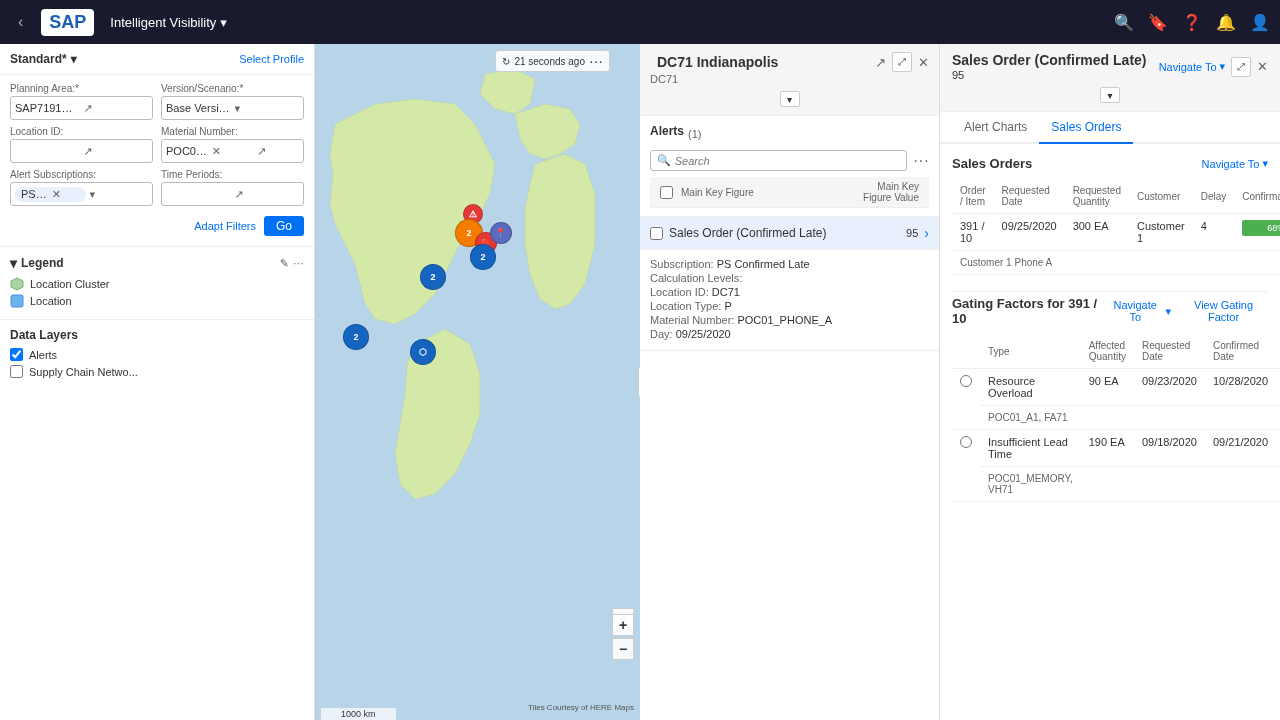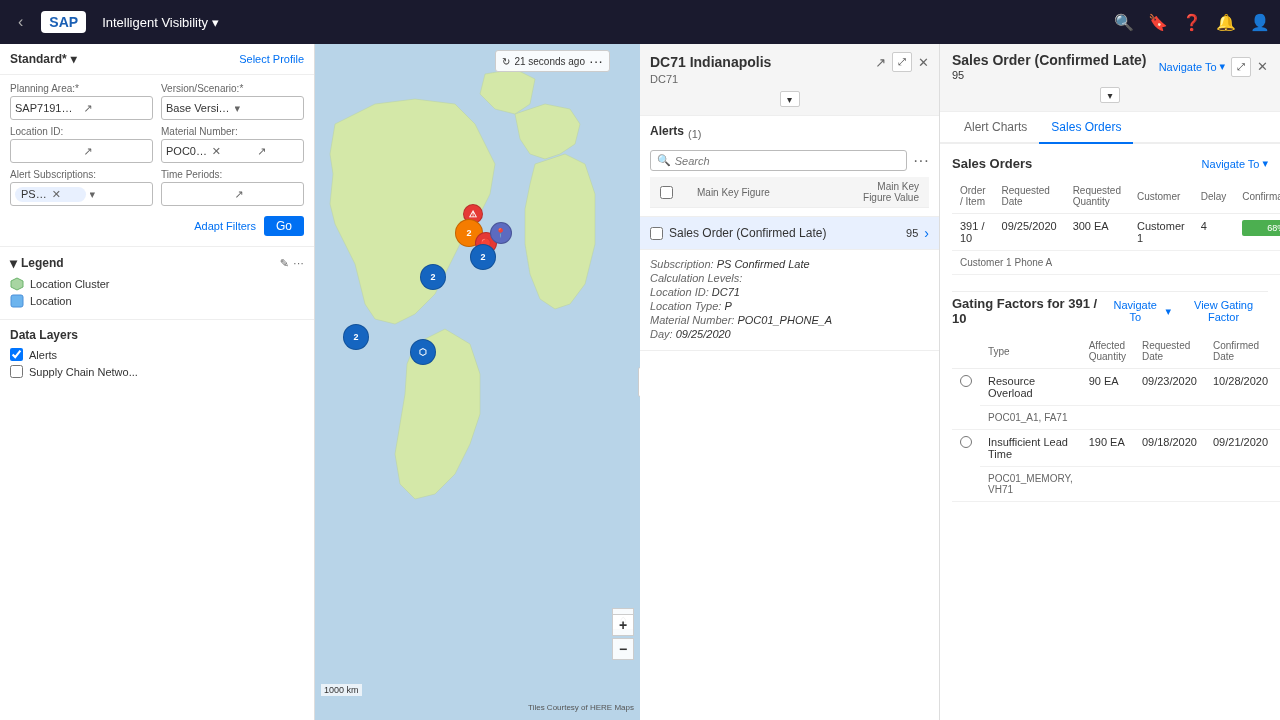--- a/index.html
+++ b/index.html
@@ -3,21 +3,21 @@
   <meta charset="utf-8">
   <style>
     * { box-sizing: border-box; margin: 0; padding: 0; }
     body { font-family: '72', Arial, sans-serif; font-size: 12px; background: #f5f5f5; width: 1280px; height: 720px; overflow: hidden; color: #333; }
 
     
     .top-nav {
       display: flex; align-items: center; background: #1a1a2e; height: 44px; padding: 0 10px; gap: 10px;
     }
     .nav-back-btn { color: #aaa; background: none; border: none; cursor: pointer; font-size: 16px; padding: 4px 8px; }
-    .sap-logo { background: #fff; color: #1a5fb4; font-weight: bold; font-size: 14px; padding: 3px 8px; border-radius: 4px; }
+    .sap-logo { background: #fff; color: #1a5fb4; font-weight: bold; font-size: 18px; padding: 3px 8px; border-radius: 4px; }
     .nav-app-title { color: #fff; font-size: 13px; margin-left: 6px; display: flex; align-items: center; gap: 4px; cursor: pointer; }
     .nav-spacer { flex: 1; }
     .nav-icons { display: flex; gap: 14px; align-items: center; color: #ccc; font-size: 16px; }
     .nav-icon { cursor: pointer; color: #ccc; }
 
     
     .main-layout { display: flex; height: calc(720px - 44px); }
 
     
     .left-panel { width: 315px; background: #fff; border-right: 1px solid #ddd; display: flex; flex-direction: column; overflow: hidden; }
@@ -49,59 +49,59 @@
     .data-layers-section { padding: 8px 10px; flex: 1; overflow-y: auto; }
     .section-title { font-weight: 600; font-size: 12px; margin-bottom: 6px; }
     .layer-item { display: flex; align-items: center; gap: 6px; margin-bottom: 4px; font-size: 11px; }
     .layer-checkbox { width: 13px; height: 13px; cursor: pointer; }
 
     
     .map-area { flex: 1; position: relative; background: #b8d4e8; overflow: hidden; max-width: 325px; }
     .map-timestamp { position: absolute; top: 6px; right: 30px; background: rgba(255,255,255,0.9); border: 1px solid #ccc; border-radius: 3px; padding: 2px 6px; font-size: 10px; display: flex; align-items: center; gap: 4px; }
     .map-zoom { position: absolute; bottom: 60px; right: 6px; display: flex; flex-direction: column; gap: 2px; }
     .map-zoom-btn { background: rgba(255,255,255,0.9); border: 1px solid #ccc; width: 22px; height: 22px; display: flex; align-items: center; justify-content: center; cursor: pointer; font-size: 14px; font-weight: bold; }
-    .map-scale { position: absolute; bottom: 24px; left: 6px; font-size: 9px; color: #333; background: rgba(255,255,255,0.7); padding: 1px 3px; }
+    .map-scale { position: absolute; bottom: 0; left: 6px; font-size: 9px; color: #333; background: rgba(255,255,255,0.7); padding: 1px 20px; }
     .map-attribution { position: absolute; bottom: 8px; right: 6px; font-size: 8px; color: #555; }
     .map-home-btn { position: absolute; bottom: 90px; right: 6px; background: rgba(255,255,255,0.9); border: 1px solid #ccc; width: 22px; height: 22px; display: flex; align-items: center; justify-content: center; cursor: pointer; font-size: 11px; }
     .map-collapse-btn { position: absolute; top: 50%; right: -10px; transform: translateY(-50%); background: #fff; border: 1px solid #ccc; border-radius: 2px; width: 12px; height: 30px; display: flex; align-items: center; justify-content: center; cursor: pointer; font-size: 8px; z-index: 10; }
     .map-land { fill: #d4e8a8; stroke: #b8d0a0; stroke-width: 0.5; }
     .map-pin { position: absolute; cursor: pointer; }
     .pin-circle { border-radius: 50%; display: flex; align-items: center; justify-content: center; color: #fff; font-size: 9px; font-weight: bold; border: 1px solid rgba(0,0,0,0.2); }
 
     
     .alerts-panel { width: 300px; background: #fff; border-right: 1px solid #ddd; display: flex; flex-direction: column; overflow: hidden; }
     .alerts-panel-header { padding: 8px 10px; border-bottom: 1px solid #eee; background: #f5f5f5; }
-    .dc-title { font-size: 14px; font-weight: 600; display: flex; align-items: center; gap: 6px; }
+    .dc-title { font-size: 14px; font-weight: 600; display: flex; align-items: center; gap: 6px; margin-left: 7px; }
     .dc-subtitle { font-size: 11px; color: #666; margin-top: 1px; }
     .dc-header-icons { display: flex; gap: 6px; align-items: center; }
     .dc-icon-btn { cursor: pointer; color: #666; font-size: 13px; border: none; background: none; }
     .dc-header-row { display: flex; align-items: center; justify-content: space-between; }
     .dc-expand-btn { display: flex; align-items: center; justify-content: center; width: 20px; height: 20px; border: 1px solid #ccc; border-radius: 2px; cursor: pointer; font-size: 10px; background: #fff; }
 
     .alerts-section { padding: 8px 10px; border-bottom: 1px solid #eee; }
     .alerts-section-title { font-weight: 600; font-size: 12px; margin-bottom: 6px; }
     .alerts-count { font-size: 11px; color: #666; }
     .alerts-search-row { display: flex; align-items: center; gap: 6px; margin-bottom: 6px; }
     .alerts-search { flex: 1; border: 1px solid #bbb; border-radius: 3px; padding: 3px 6px; font-size: 11px; display: flex; align-items: center; gap: 4px; }
     .alerts-search input { border: none; outline: none; flex: 1; font-size: 11px; }
     .alerts-more-btn { cursor: pointer; color: #666; font-size: 16px; }
 
-    .alerts-table-header { display: flex; padding: 4px 10px; background: #f5f5f5; border-bottom: 1px solid #eee; font-size: 10px; color: #666; gap: 24px; align-items: center; }
+    .alerts-table-header { display: flex; padding: 4px 10px; background: #f5f5f5; border-bottom: 1px solid #eee; font-size: 10px; color: #666; gap: 8px; align-items: center; }
     .alerts-table-header .col-key { flex: 1; }
     .alerts-table-header .col-val { width: 60px; text-align: right; }
 
     .alert-item { display: flex; align-items: center; padding: 8px 10px; border-bottom: 1px solid #eee; cursor: pointer; gap: 6px; }
     .alert-item.selected { background: #e8f0fe; }
     .alert-checkbox { width: 13px; height: 13px; }
     .alert-info { flex: 1; }
     .alert-title { font-size: 12px; font-weight: 500; }
     .alert-value { font-size: 11px; color: #333; }
     .alert-arrow { color: #0070f3; font-size: 14px; }
 
-    .alert-detail { padding: 8px 10px; font-size: 11px; color: #333; border-bottom: 1px solid #eee; font-style: italic; }
+    .alert-detail { padding: 8px 10px; font-size: 11px; color: #333; border-bottom: 1px solid #eee; }
     .alert-detail-row { margin-bottom: 2px; }
     .alert-detail-label { color: #666; }
 
     
     .right-panel { flex: 1; background: #fff; display: flex; flex-direction: column; overflow: hidden; }
     .right-panel-header { padding: 8px 12px; border-bottom: 1px solid #eee; background: #f5f5f5; }
     .so-title { font-size: 14px; font-weight: 600; display: flex; align-items: center; gap: 6px; }
     .so-subtitle { font-size: 11px; color: #333; margin-top: 1px; }
     .so-header-row { display: flex; align-items: center; justify-content: space-between; }
     .so-header-icons { display: flex; gap: 6px; align-items: center; }

